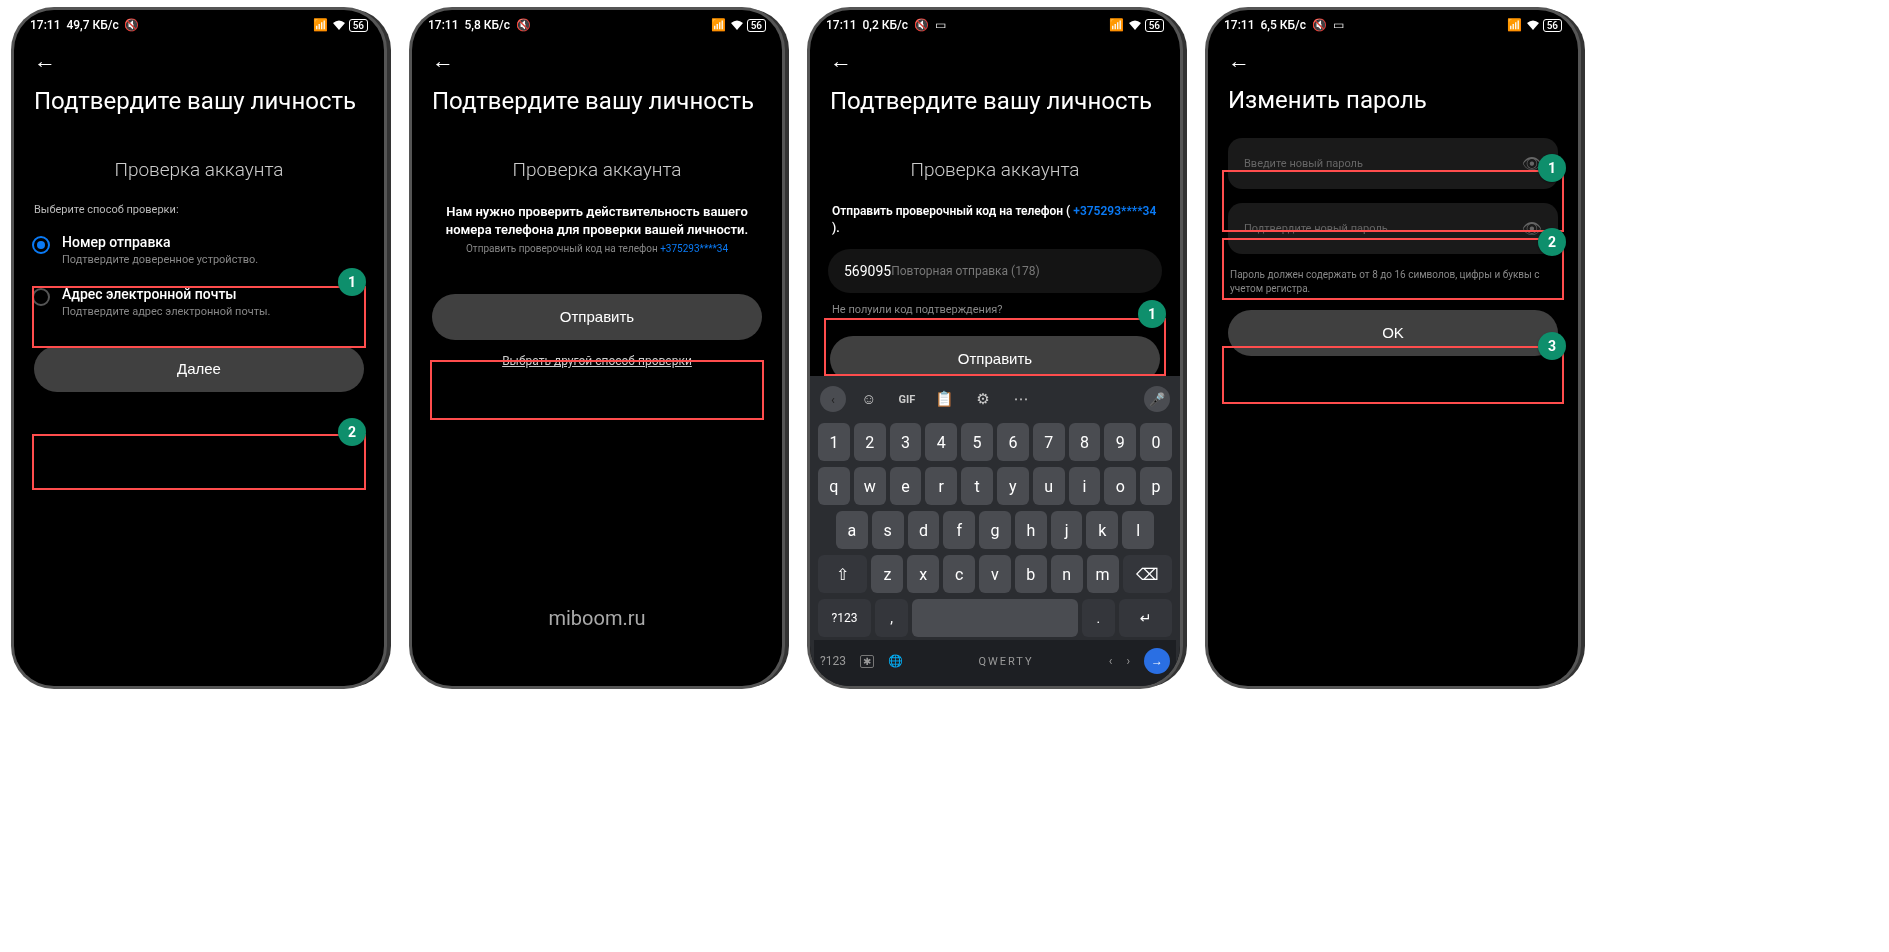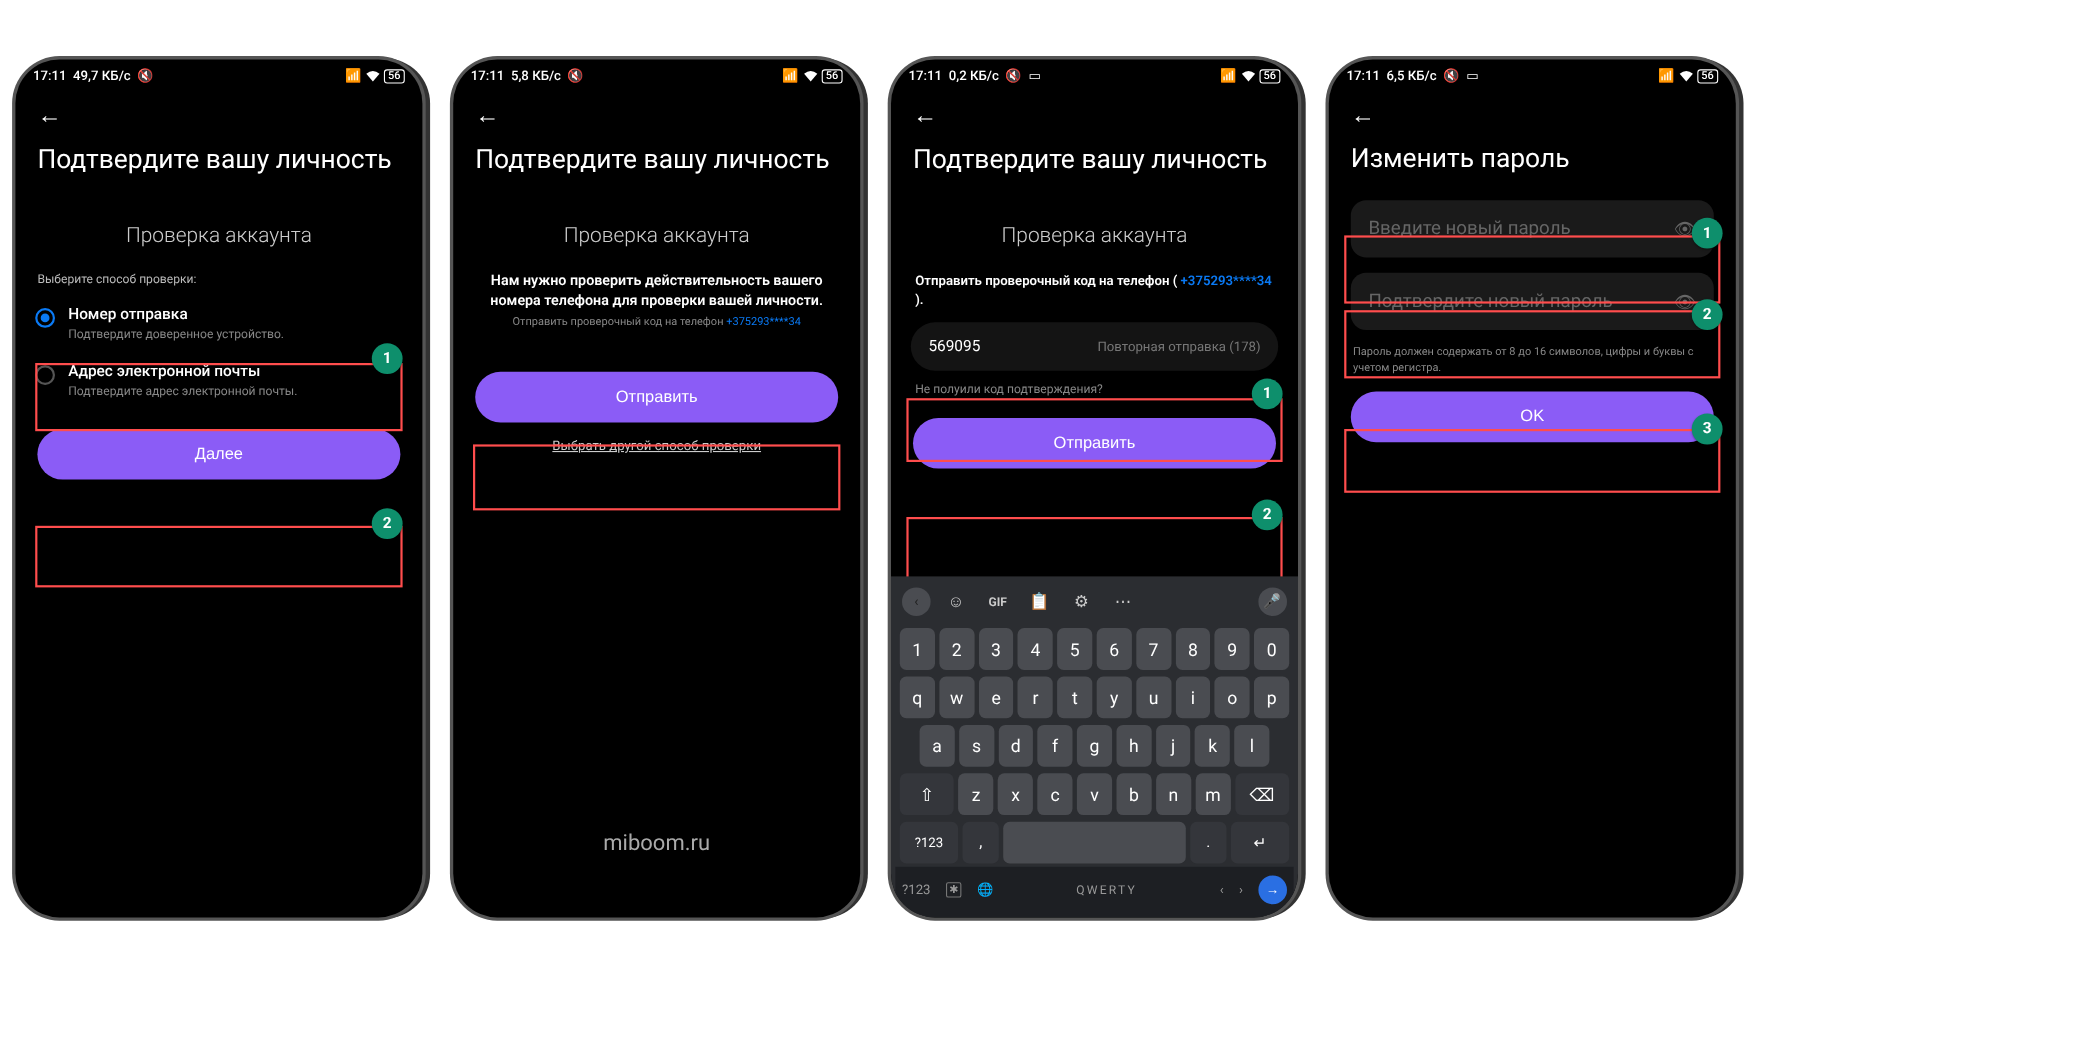--- a/index.html
+++ b/index.html
@@ -7,29 +7,28 @@
     background: #ffffff;
     font-family: -apple-system, Roboto, 'Segoe UI', Arial, sans-serif;
     display: flex;
     gap: 28px;
     padding: 10px 14px;
     width: 1889px;
     height: 952px;
   }
   .phone {
     width: 370px;
-    height: 780px;
+    height: 676px;
     background: #000;
     border-radius: 40px;
     box-shadow: 0 0 0 3px #555, 6px 0 0 1px #333;
     position: relative;
     overflow: hidden;
     color: #fff;
     flex-shrink: 0;
-    margin-top: 44px;
   }
   .statusbar {
     display: flex;
     justify-content: space-between;
     align-items: center;
     font-size: 12px;
     padding: 8px 16px 4px;
     font-weight: 500;
   }
   .statusbar .left { display: flex; gap: 6px; align-items: center; }
@@ -81,21 +80,21 @@
     inset: 3px;
     border-radius: 50%;
     background: #0a7af5;
   }
   .option-title { font-size: 14px; font-weight: 500; }
   .option-sub { font-size: 11px; color: #888; margin-top: 3px; }
   .big-btn {
     display: block;
     width: calc(100% - 40px);
     margin: 18px auto 0;
-    background: #8b5cf6;
+    background: #404040;
     color: #fff;
     border: none;
     border-radius: 28px;
     height: 46px;
     line-height: 46px;
     font-size: 15px;
     text-align: center;
     font-weight: 500;
   }
   .highlight-box {
@@ -149,21 +148,21 @@
     bottom: 56px;
     left: 0; right: 0;
     text-align: center;
     font-size: 20px;
     color: #aaa;
     font-weight: 400;
   }
   .code-field {
     display: flex;
     align-items: center;
-    justify-content: space-between;
+    justify-content: flex-start;
     background: #141414;
     border-radius: 22px;
     margin: 12px 18px 8px;
     padding: 14px 16px;
   }
   .code-val { font-size: 14px; color: #fff; }
   .code-resend { font-size: 12px; color: #777; }
   .no-code {
     font-size: 11px; color: #888; padding: 2px 22px;
   }
@@ -229,21 +228,21 @@
   }
   .kb-final .go {
     width:26px;height:26px;border-radius:50%;
     background:#2a6fe3;display:flex;align-items:center;justify-content:center;color:#fff;
   }
   .pw-field {
     display:flex;align-items:center;justify-content:space-between;
     background:#1a1a1a;border-radius:14px;
     margin: 0 20px 14px; padding: 16px 16px;
   }
-  .pw-field .ph { font-size:17px; color:#666; }
+  .pw-field .ph { font-size:11px; color:#666; }
   .pw-field .eye { color:#666; font-size:16px; }
   .pw-hint {
     font-size:10px; color:#888; padding:0 22px 10px; line-height:1.4;
   }
   .title-change { font-size:24px; font-weight:400; padding:6px 20px 24px; }
   svg { display:block; }
 </style>
 </head>
 <body>
 

